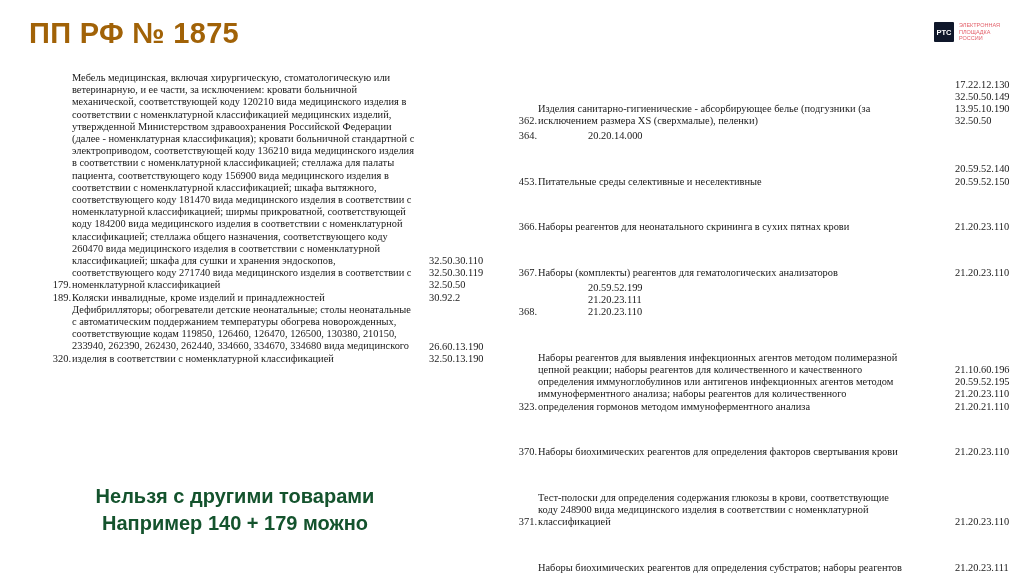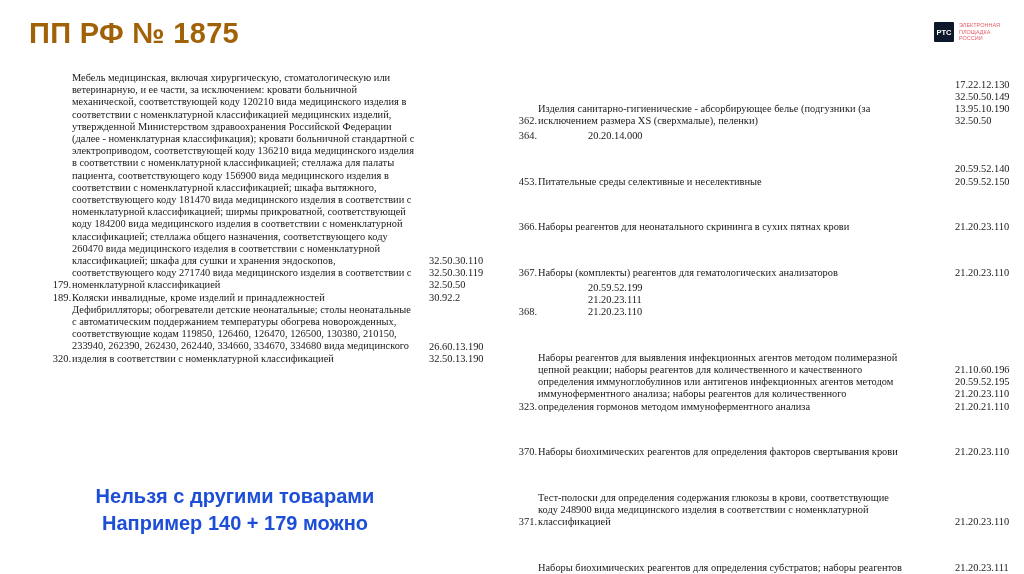--- a/index.html
+++ b/index.html
@@ -16,21 +16,21 @@
   .left .num { width:26px; }
   .right .num { width:27px; }
   .txt { flex:1 1 auto; padding-left:1px; }
   .left .txt { width:345px; flex:0 0 345px; }
   .right .txt { flex:0 0 366px;margin-top:31px; }
   .codes { flex:0 0 auto; white-space:nowrap; }
   .left .codes { padding-left:12px; }
   .right .codes { padding-left:8px;margin-left:43px; }
   .codes div { height:12.2px; }
   .right .item { margin-bottom:2.5px; }
-  .note { position:absolute; left:55px; top:483px; width:360px; text-align:center; font-family:"Liberation Sans", sans-serif; font-weight:bold; font-size:20px; line-height:27px; color:#1d4ed8; }
+  .note { position:absolute; left:55px; top:483px; width:360px; text-align:center; font-family:"Liberation Sans", sans-serif; font-weight:bold; font-size:20px; line-height:27px; color:#14532d; }
 </style>
 </head>
 <body>
 
 <div class="title">ПП РФ № 1875</div>
 
 <div class="logo">
   <div class="logo-mark">РТС</div>
   <div class="logo-text">
     <div>Электронная</div>

